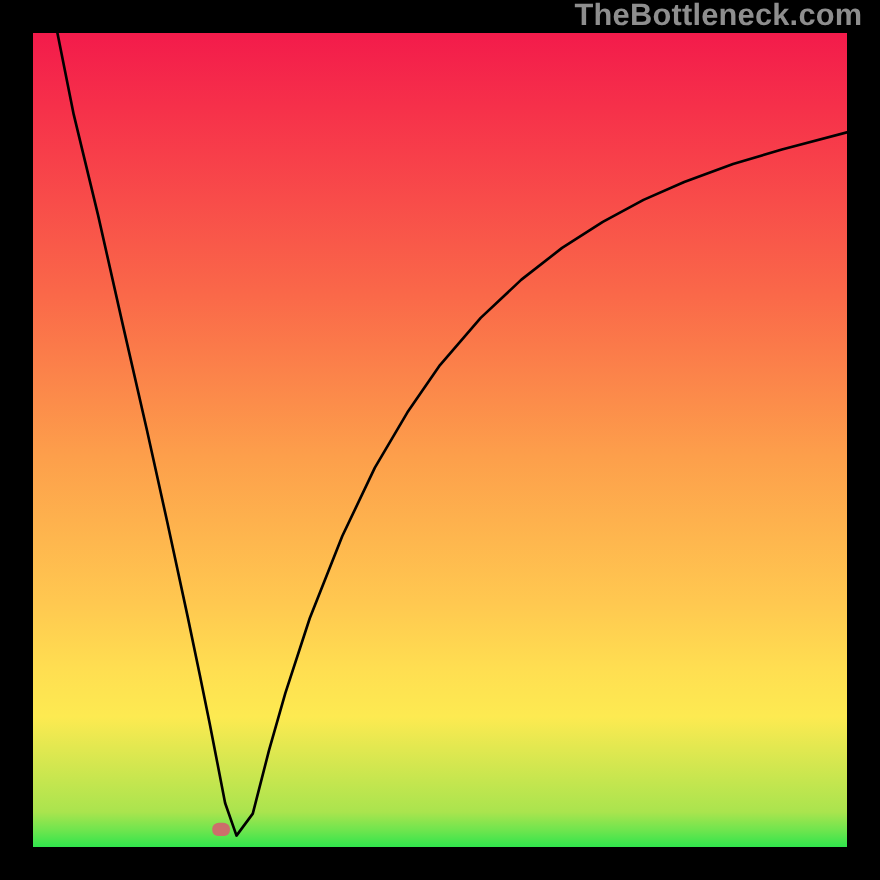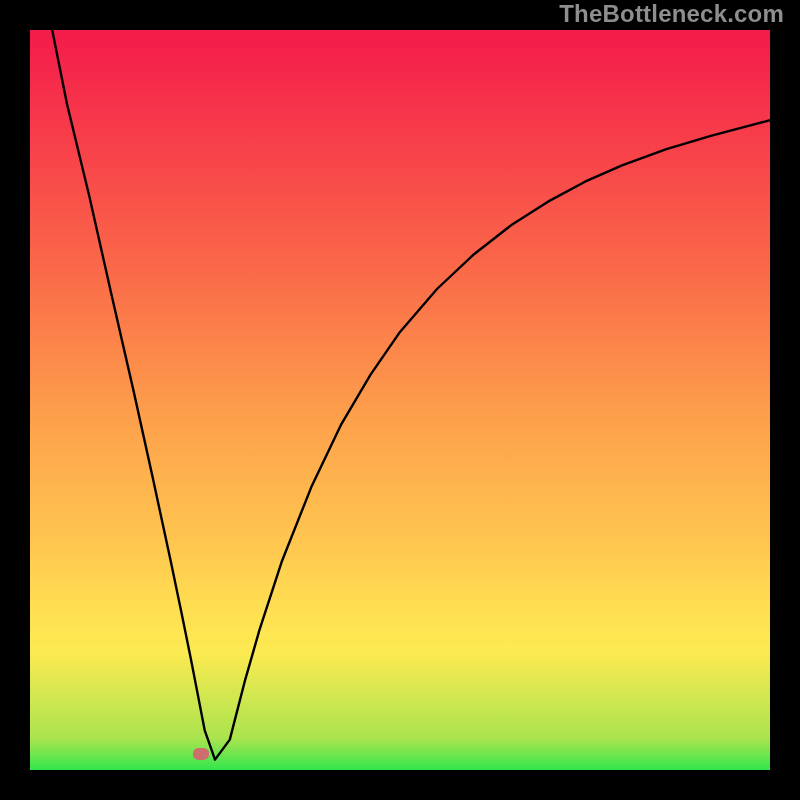--- a/index.html
+++ b/index.html
@@ -14,21 +14,21 @@
     position: absolute;
     inset: 0;
     background: #000;
   }
   .watermark {
     position: absolute;
     top: 0;
     right: 16px;
     color: #8e8e8e;
     font-family: Arial, Helvetica, sans-serif;
-    font-size: 24px;
+    font-size: 28px;
     font-weight: 600;
     letter-spacing: 0.2px;
     line-height: 28px;
   }
   .plot-area {
     position: absolute;
     left: 30px;
     top: 30px;
     width: 740px;
     height: 740px;

